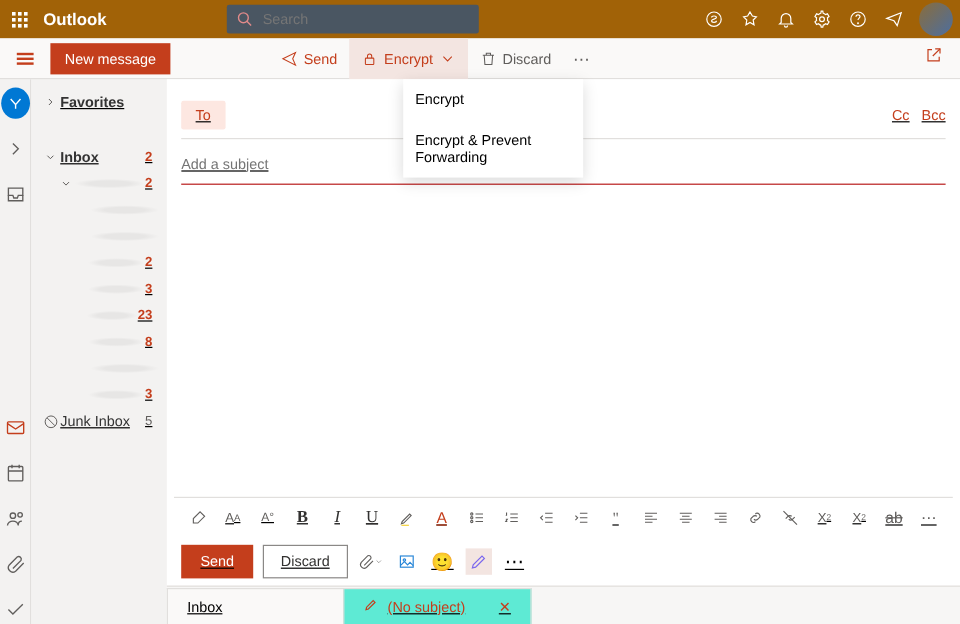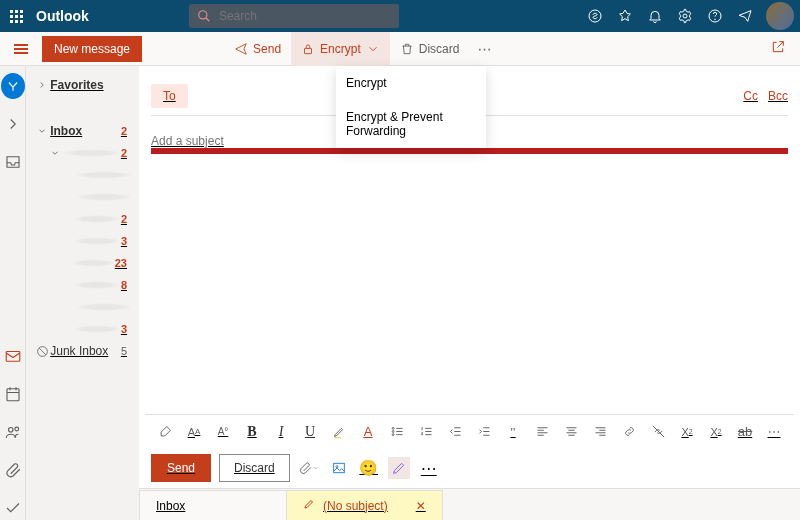--- a/index.html
+++ b/index.html
@@ -1,19 +1,19 @@
 <!DOCTYPE html>
 <html><head>
 <meta charset="utf-8">
 <style>
   * { box-sizing: border-box; margin: 0; padding: 0; font-family: "Segoe UI", Arial, sans-serif; }
   html, body { width: 800px; height: 520px; overflow: hidden; background: #f3f2f1; }
 
   
-  .header { height: 32px; background: #0c4a6e; display: flex; align-items: center; color: #fff; }
+  .header { height: 32px; background: #a16207; display: flex; align-items: center; color: #fff; }
   .waffle { width: 32px; height: 32px; display: flex; align-items: center; justify-content: center; cursor: pointer; }
   .waffle-grid { display: grid; grid-template-columns: repeat(3,3px); grid-template-rows: repeat(3,3px); gap: 2px; }
   .waffle-grid span { background:#fff; width:3px; height:3px; }
   .brand { font-weight:600; font-size:14px; margin-left:4px; }
   .search { flex: 0 0 210px; height: 24px; background:#4a5662; border-radius:2px; margin-left:100px; display:flex; align-items:center; padding:0 8px; }
   .search svg { width:14px; height:14px; fill:none; stroke:#e08a8a; stroke-width:2; }
   .search input { flex:1; background:transparent; border:none; outline:none; color:#ddd; font-size:12px; margin-left:8px; }
   .header-spacer { flex:1; }
   .hicon { width:30px; height:32px; display:flex; align-items:center; justify-content:center; cursor:pointer; }
   .hicon svg { width:16px; height:16px; fill:none; stroke:#fff; stroke-width:1.5; }
@@ -63,21 +63,21 @@
   .sb-row .smudge { width:70px; height:8px; background: radial-gradient(ellipse, rgba(0,0,0,0.05) 40%, transparent 70%); border-radius:50%; }
   .sb-row .ico { width:16px; display:flex; justify-content:center; }
   .sb-row .ico svg { width:13px; height:13px; stroke:#605e5c; fill:none; stroke-width:1.5; }
 
   
   .compose { flex:1; background:#fff; display:flex; flex-direction:column; position:relative; }
   .to-row { display:flex; align-items:center; height:40px; margin:10px 12px 0 12px; border-bottom:1px solid #e1dfdd; }
   .to-chip { background:#fde7e1; color:#c43e1c; font-size:12px; padding:5px 12px; border-radius:2px; cursor:pointer; }
   .to-spacer { flex:1; }
   .cc { color:#c43e1c; font-size:12px; margin-left:10px; cursor:pointer; }
-  .subj-row { height:34px; margin:4px 12px 0 12px; border-bottom:6px solid #b91c1c; display:flex; align-items:flex-end; }
+  .subj-row { height:34px; margin:4px 12px 0 12px; border-bottom:1px solid #b91c1c; display:flex; align-items:center; }
   .subj-row input { border:none; outline:none; width:100%; font-size:12px; color:#333; }
   .body-area { flex:1; margin:6px 12px 0 12px; }
 
   
   .fmt { height:34px; border-top:1px solid #e1dfdd; display:flex; align-items:center; padding:0 10px; gap:9px; overflow:hidden; margin:0 6px; }
   .fmt .fbtn { width:20px; height:20px; display:flex; align-items:center; justify-content:center; cursor:pointer; color:#605e5c; font-size:13px; }
   .fmt .fbtn svg { width:15px; height:15px; stroke:#605e5c; fill:none; stroke-width:1.5; }
   .fmt .fbtn.b { font-weight:bold; font-family:Georgia,serif; color:#323130; font-size:14px; }
   .fmt .fbtn.i { font-style:italic; font-family:Georgia,serif; color:#323130; font-size:14px; }
   .fmt .fbtn.u { text-decoration:underline; font-family:Georgia,serif; color:#323130; font-size:14px; }
@@ -87,21 +87,21 @@
   .send2 { background:#c43e1c; color:#fff; border:none; padding:7px 16px; font-size:12px; cursor:pointer; }
   .discard2 { background:#fff; color:#323130; border:1px solid #8a8886; padding:6px 14px; font-size:12px; cursor:pointer; }
   .srow-icon { width:22px; height:22px; display:flex; align-items:center; justify-content:center; cursor:pointer; }
   .srow-icon svg { width:16px; height:16px; stroke:#605e5c; fill:none; stroke-width:1.5; }
   .emoji { font-size:15px; }
   .pinned { width:22px; height:22px; background:#f3e5e1; display:flex; align-items:center; justify-content:center; }
 
   
   .tabs { height:32px; border-top:1px solid #e1dfdd; background:#f7f6f5; display:flex; align-items:flex-end; margin-top:auto; }
   .tab { height:30px; padding:0 16px; display:flex; align-items:center; font-size:12px; border:1px solid #e1dfdd; border-bottom:none; background:#faf9f8; margin-right:-1px; cursor:pointer; gap:8px;}
-  .tab.active { background:#fef9c3; }
+  .tab.active { background:#5eead4; }
   .tab .pencil svg { width:12px; height:12px; stroke:#c43e1c; fill:none; stroke-width:2; }
   .tab .x { color:#c43e1c; margin-left:20px;}
 
 </style>
 </head>
 <body>
 
 <div class="header">
   <div class="waffle">
     <div class="waffle-grid">

